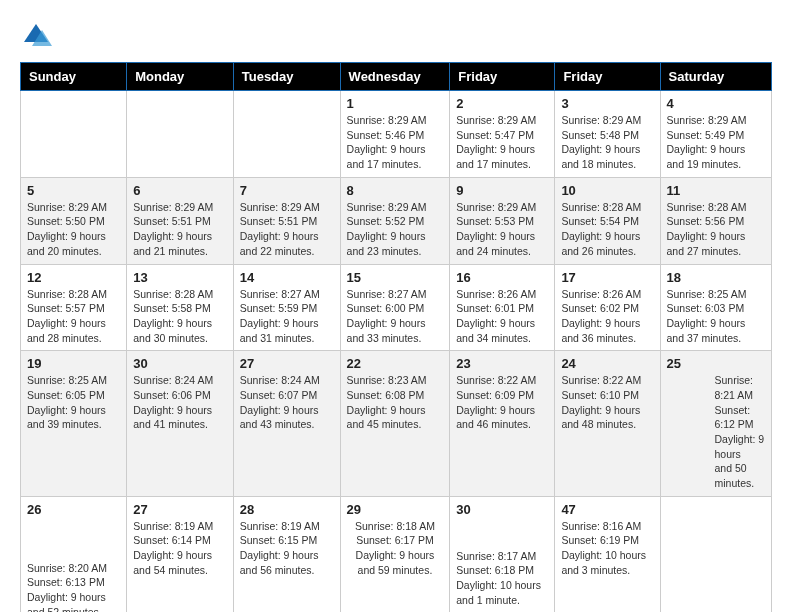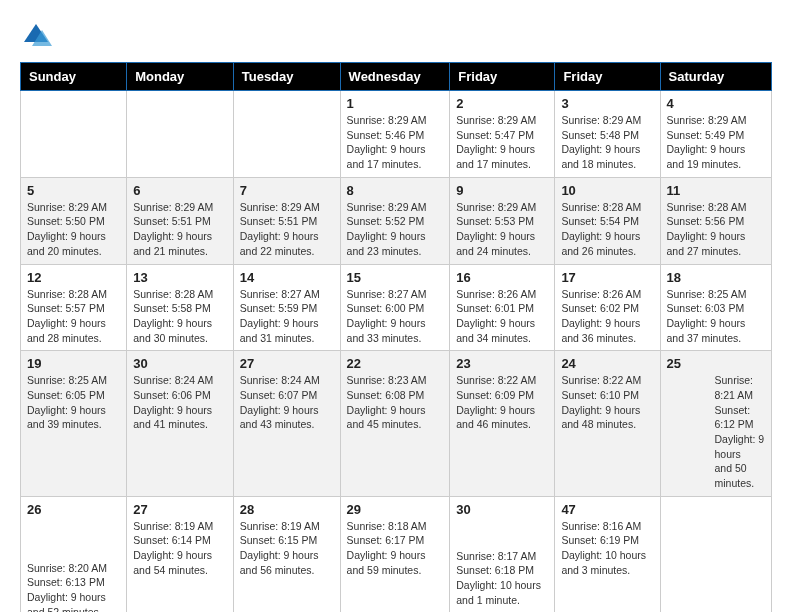--- a/index.html
+++ b/index.html
@@ -331,21 +331,21 @@
         </td>
         <td>
           <div class="day-num">28</div>
           <div class="day-info" style="white-space: pre-line;">Sunrise: 8:19 AM
 Sunset: 6:15 PM
 Daylight: 9 hours
 and 56 minutes.</div>
         </td>
         <td>
           <div class="day-num">29</div>
-          <div class="day-info" style="white-space: pre-line;">Sunrise: 8:18 AM
+          <div class="day-info" style="white-space: pre-line; text-align: center;">Sunrise: 8:18 AM
 Sunset: 6:17 PM
 Daylight: 9 hours
 and 59 minutes.</div>
         </td>
         <td>
           <div class="day-num">30</div>
           <div class="day-info" style="white-space: pre-line; margin-top: 32px;">Sunrise: 8:17 AM
 Sunset: 6:18 PM
 Daylight: 10 hours
 and 1 minute.</div>

